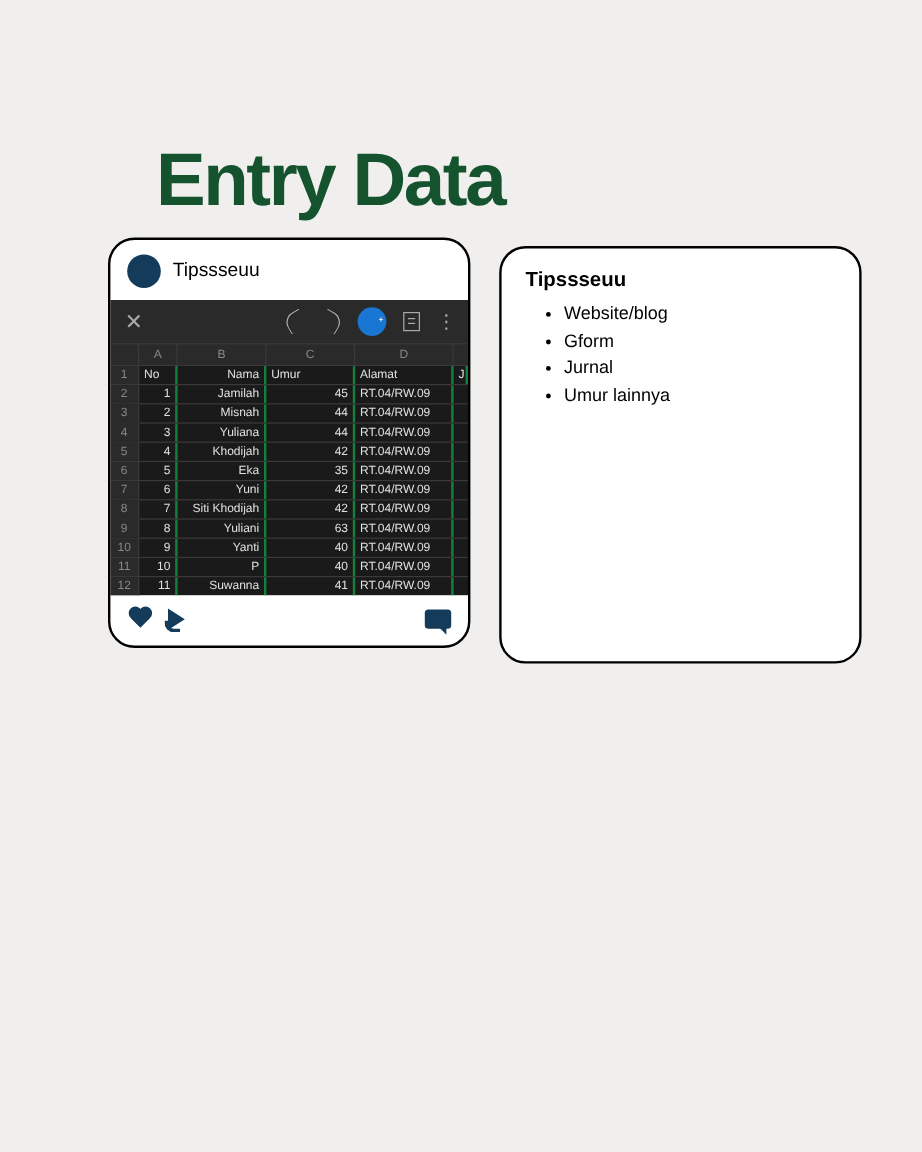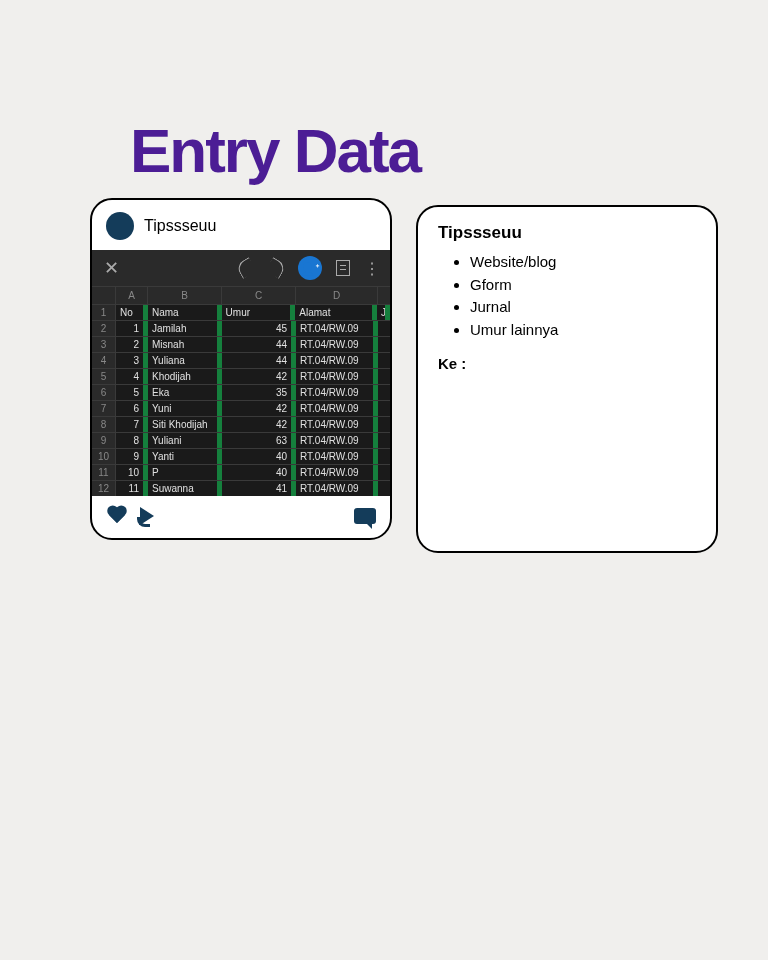--- a/index.html
+++ b/index.html
@@ -13,21 +13,21 @@
       background: #f0efed;
       font-family: -apple-system, BlinkMacSystemFont, 'Segoe UI', Arial, sans-serif;
       position: relative;
     }
     .title {
       position: absolute;
       top: 115px;
       left: 130px;
       font-size: 62px;
       font-weight: 900;
-      color: #4c1d95;
+      color: #14532d;
       letter-spacing: -2px;
     }
     .left-card {
       position: absolute;
       top: 198px;
       left: 90px;
       width: 302px;
       background: #fff;
       border: 2px solid #000;
       border-radius: 22px;
@@ -147,26 +147,26 @@
       width: 24px;
       text-align: center;
       color: #888;
       padding: 2px 0;
       background: #2a2a2a;
       border-right: 1px solid #3a3a3a;
       flex-shrink: 0;
     }
     .cell {
       padding: 2px 4px;
-      border-right: 5px solid #15803d;
+      border-right: 2px solid #15803d;
       overflow: hidden;
       white-space: nowrap;
     }
     .cell-a { width: 32px; text-align: right; }
-    .cell-b { width: 74px; }
+    .cell-b { width: 74px; text-align: right; }
     .cell-c { width: 74px; text-align: right; }
     .cell-d { width: 82px; }
     .cell-e { width: 12px; overflow: hidden; }
     .card-footer {
       display: flex;
       justify-content: space-between;
       align-items: center;
       padding: 10px 14px 12px;
     }
     .footer-left {
@@ -397,14 +397,13 @@
 </div>
 
 <div class="right-card">
   <div class="right-username">Tipssseuu</div>
   <ul class="bullet-list" id="from-list">
       <li>Website/blog</li>
       <li>Gform</li>
       <li>Jurnal</li>
       <li>Umur lainnya</li>
     </ul>
-  <div class="ke-label">Ke :</div>
 </div>
 
 </body></html>

